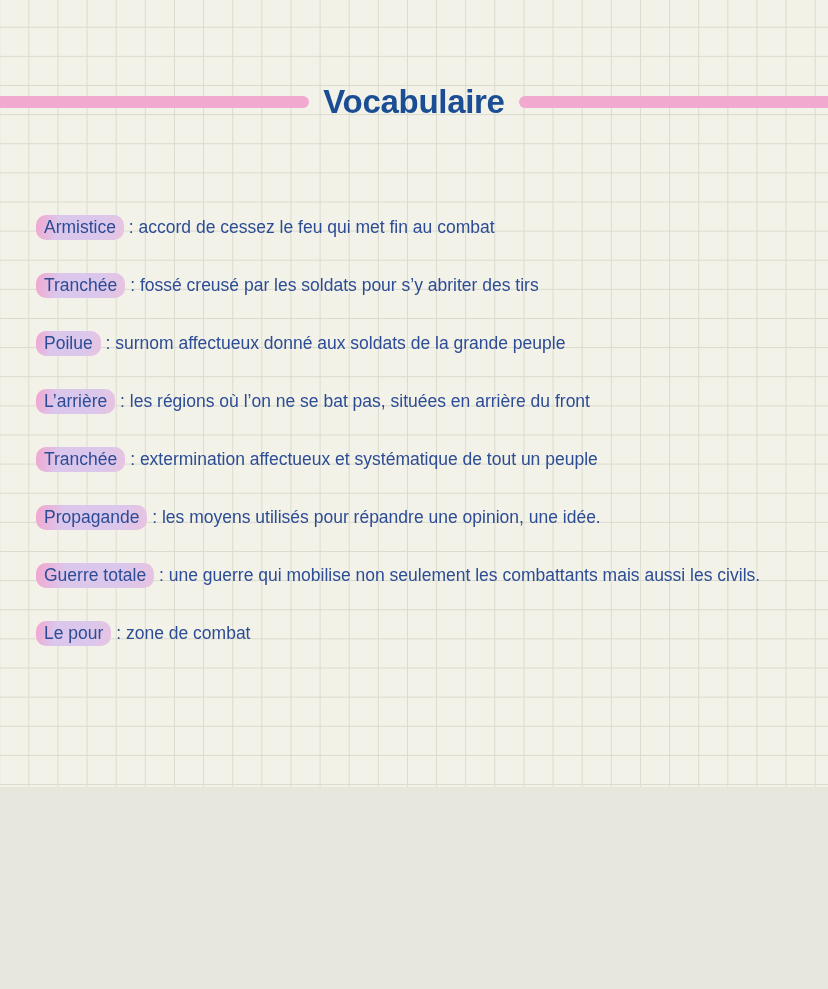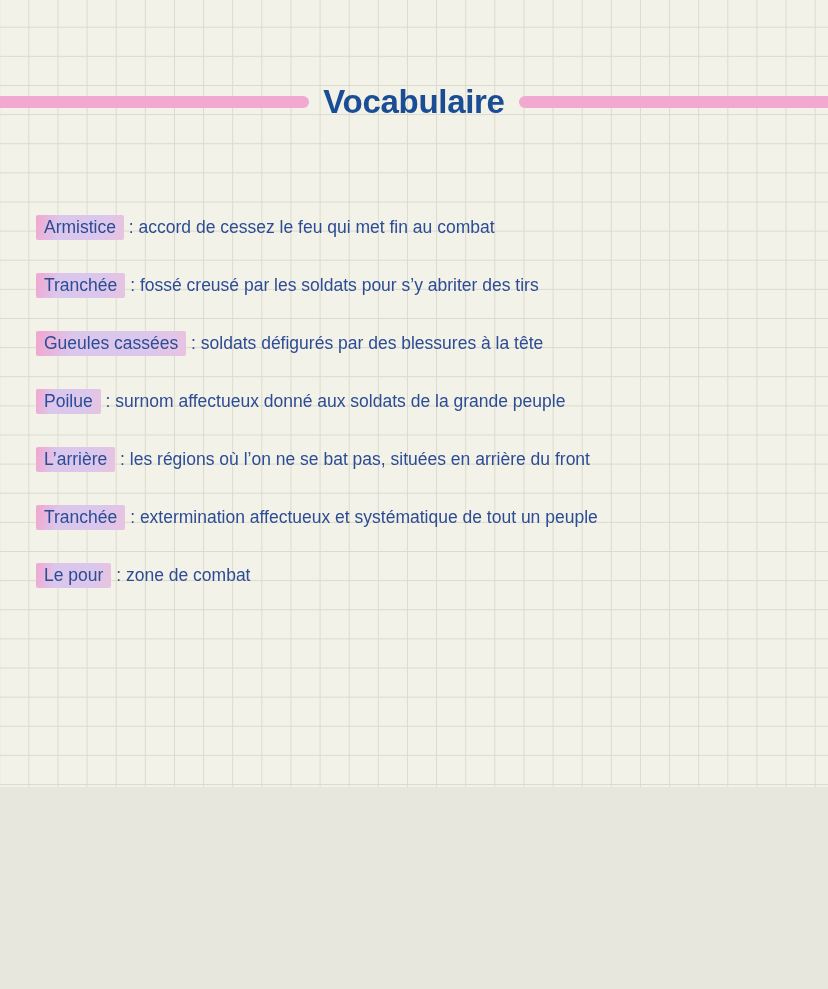--- a/index.html
+++ b/index.html
@@ -65,46 +65,47 @@
     font-size: 17.5px;
     line-height: 29px;
     color: var(--body-text);
   }
   .term {
     background: linear-gradient(100deg,
       var(--highlight-tip) 0%,
       var(--highlight-body) 26%,
       var(--highlight-body) 72%,
       #e8c3e0 100%);
-    border-radius: 2px;
+    border-radius: 10px;
     padding: 2px 8px 3px 8px;
     box-decoration-break: clone;
   }
   .definition, .sep { white-space: pre-wrap; }
 </style>
 </head>
 <body>
 
 <div class="page">
   <header class="title-row">
     <span class="bar bar-left"></span>
     <h1 class="title">Vocabulaire</h1>
     <span class="bar bar-right"></span>
   </header>
   <main class="content">
   <p class="entry"><span class="term">Armistice</span><span class="sep"> : </span><span class="definition">accord de cessez le feu qui met fin au combat</span></p>
 
 
   <p class="entry"><span class="term">Tranchée</span><span class="sep"> : </span><span class="definition">fossé creusé par les soldats pour s’y abriter des tirs</span></p>
 
-  <p class="entry"><span class="term">Gueules cassées</span><span class="sep"> : </span><span class="definition">soldats défigurés par des blessures à la tête</span></p>
 
   <p class="entry"><span class="term">Poilue</span><span class="sep"> : </span><span class="definition">surnom affectueux donné aux soldats de la grande peuple</span></p>
 
   <p class="entry"><span class="term">L’arrière</span><span class="sep"> : </span><span class="definition">les régions où l’on ne se bat pas, situées en arrière du front</span></p>
 
   <p class="entry"><span class="term">Tranchée</span><span class="sep"> : </span><span class="definition">extermination affectueux et systématique de tout un peuple</span></p>
 
+  <p class="entry"><span class="term">Propagande</span><span class="sep"> : </span><span class="definition">les moyens utilisés pour répandre une opinion, une idée.</span></p>
 
+  <p class="entry"><span class="term">Guerre totale</span><span class="sep"> : </span><span class="definition">une guerre qui mobilise non seulement les combattants mais aussi les civils.</span></p>
 
   <p class="entry"><span class="term">Le pour</span><span class="sep"> : </span><span class="definition">zone de combat</span></p>
 </main>
 </div>
 
 </body></html>

